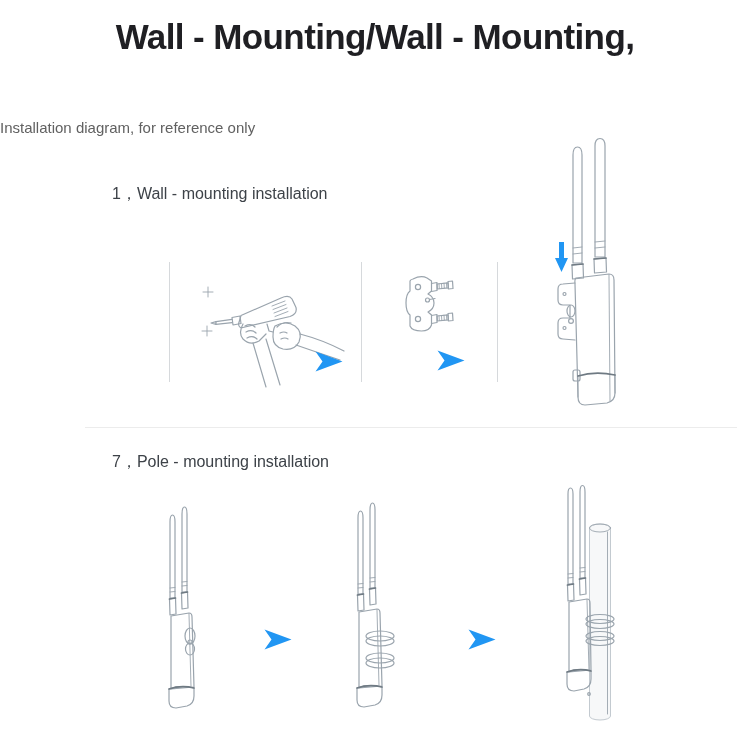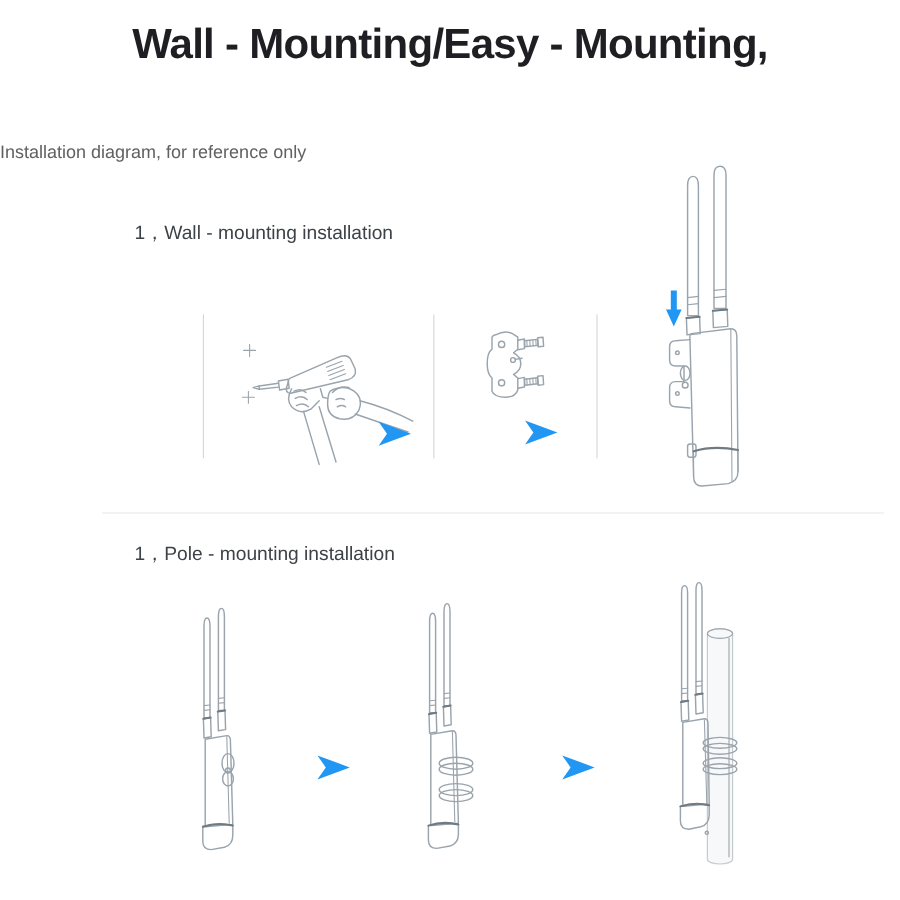--- a/index.html
+++ b/index.html
@@ -28,21 +28,21 @@
   .lad{fill:none;stroke:var(--line-art-dark,#6F7A83);stroke-width:1.7;stroke-linecap:round;stroke-linejoin:round;}
   .arr{fill:var(--accent-blue,#2196F3);}
   .pole{fill:var(--pole-fill,#F7F8F9);stroke:#C3CAD0;stroke-width:1;}
 </style>
 </head>
 <body>
 
 <div class="canvas">
 
   <div class="abs title">
-    <div>Wall - Mounting/Easy - Mounting,</div>
+    <div>Wall - Mounting/Wall - Mounting,</div>
   </div>
   <div class="abs subtitle">Installation diagram, for reference only</div>
 
   <div class="abs section-label" style="left:112px;top:184px;">1，Wall - mounting installation</div>
 
   <div class="abs vdiv" style="left:169px;top:262px;height:120px;"></div>
   <div class="abs vdiv" style="left:361px;top:262px;height:120px;"></div>
   <div class="abs vdiv" style="left:497px;top:262px;height:120px;"></div>
 
   <div class="abs" style="left:195px;top:275px;">
@@ -165,21 +165,21 @@
   </div>
 
   <div class="abs" style="left:555px;top:241px;">
     <svg width="13" height="33" viewBox="0 0 13 33">
         <path class="arr" d="M4,1 L9,1 L9,17 L13,17 L6.5,31 L0,17 L4,17 Z"></path>
       </svg>
   </div>
 
   <div class="abs hsep" style="left:85px;top:427px;width:652px;"></div>
 
-  <div class="abs section-label" style="left:112px;top:452px;">1，Pole - mounting installation</div>
+  <div class="abs section-label" style="left:112px;top:452px;">7，Pole - mounting installation</div>
 
   <div class="abs" style="left:158px;top:502px;">
     <svg width="52" height="218" viewBox="0 0 52 218">
       <g class="la">
         <path d="M12,96 L12,20 Q12,13 14.5,13 Q17,13 17,20 L17,96 Z"></path>
         <path d="M12,86 L17,85.5 M12,90 L17,89.5" class="lath"></path>
         <path d="M11.5,97 L17.5,96 L18,112 L12,113 Z"></path>
         <path d="M24,90 L24,12 Q24,5 26.5,5 Q29,5 29,12 L29,90 Z"></path>
         <path d="M24,80 L29,79.5 M24,84 L29,83.5" class="lath"></path>
         <path d="M23.5,91 L29.5,90 L30,106 L24,107 Z"></path>

